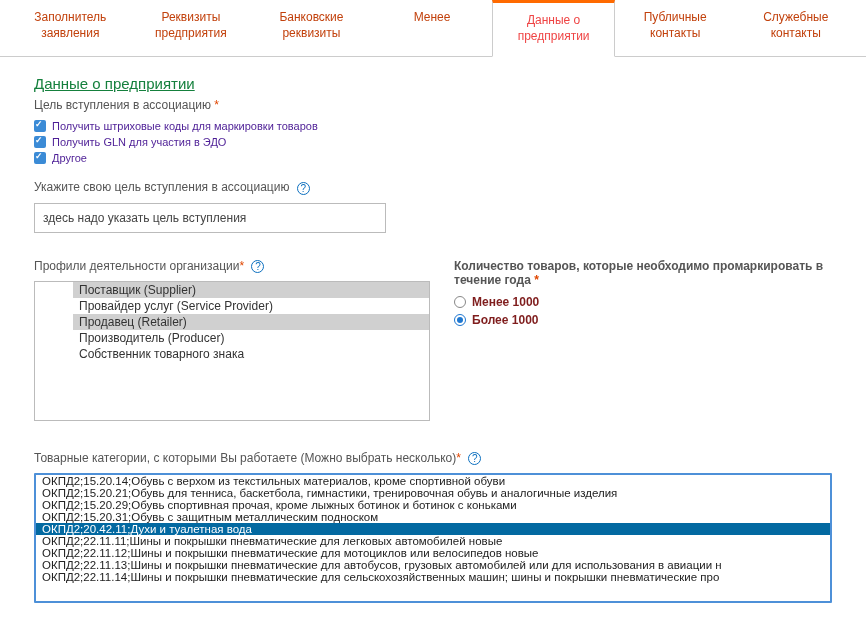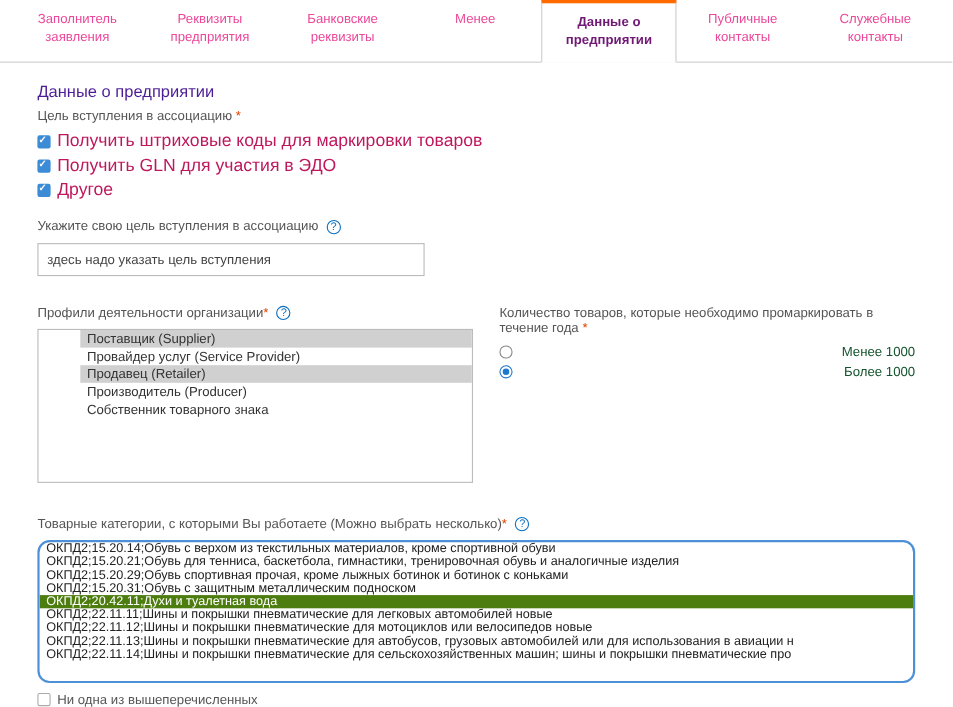--- a/index.html
+++ b/index.html
@@ -13,42 +13,43 @@
   }
   .tabs {
     display: flex;
     border-bottom: 1px solid #ccc;
     padding: 0 10px;
   }
   .tab {
     flex: 1;
     text-align: center;
     padding: 10px 8px 12px 8px;
-    color: #ec4899;
+    color: #c2410c;
     font-size: 12px;
     line-height: 1.3;
     cursor: pointer;
     position: relative;
   }
   .tab.active {
     border: 1px solid #ccc;
     border-bottom: 1px solid #fff;
     border-top: 3px solid #ff6a00;
     background: #fff;
     margin-bottom: -1px;
-    color: #701a75;
-    font-weight: 700;
+    color: #ef4444;
+    font-weight: 400;
   }
   .content {
     padding: 18px 34px 20px 34px;
   }
   .section-title {
-    color: #4c1d95;
+    color: #15803d;
     font-size: 15px;
     margin-bottom: 6px;
+    text-decoration: underline;
   }
   .field-label {
     color: #555;
     font-size: 12px;
     margin: 6px 0 8px 0;
   }
   .req { color: #e04600; }
   .help-icon {
     display: inline-block;
     width: 13px;
@@ -60,22 +61,22 @@
     line-height: 12px;
     text-align: center;
     vertical-align: middle;
     margin-left: 4px;
   }
   .checkbox-row {
     display: flex;
     align-items: center;
     gap: 6px;
     margin: 4px 0;
-    color: #be185d;
-    font-size: 16px;
+    color: #4c1d95;
+    font-size: 11px;
   }
   .checkbox {
     width: 12px;
     height: 12px;
     background: #3b8bd6;
     border-radius: 2px;
     position: relative;
   }
   .checkbox::after {
     content: "✓";
@@ -98,44 +99,43 @@
     font-family: inherit;
     font-size: 12px;
     color: #444;
   }
   .two-col {
     display: flex;
     gap: 40px;
     margin-top: 20px;
   }
   .col-left { width: 380px; }
-  .col-right { flex: 1; }
+  .col-right { flex: 1; font-weight: bold; }
   .listbox {
     border: 1px solid #bbb;
     width: 396px;
     height: 140px;
     overflow: hidden;
     font-size: 12px;
     padding-left: 38px;
   }
   .listbox .opt {
     padding: 1px 6px;
     color: #333;
   }
   .listbox .opt.sel {
     background: #d0d0d0;
   }
   .radio-row {
     display: flex;
     align-items: center;
     gap: 6px;
     margin: 4px 0;
-    color: #14532d;
-    font-size: 12px;
-    justify-content: space-between;
+    color: #7f1d1d;
+    font-size: 12px;
   }
   .radio {
     width: 12px;
     height: 12px;
     border: 1px solid #888;
     border-radius: 50%;
     position: relative;
   }
   .radio.checked {
     border-color: #1f77d0;
@@ -145,35 +145,35 @@
     width: 6px;
     height: 6px;
     background: #1f77d0;
     border-radius: 50%;
     position: absolute;
     top: 2px;
     left: 2px;
   }
   .big-listbox {
     border: 2px solid #4d90d8;
-    border-radius: 11px;
+    border-radius: 1px;
     width: 100%;
     height: 130px;
     overflow: hidden;
     font-size: 11.5px;
     margin-top: 6px;
     outline: none;
   }
   .big-listbox .opt {
     padding: 0px 6px;
     white-space: nowrap;
     color: #222;
   }
   .big-listbox .opt.sel {
-    background: #4d7c0f;
+    background: #0369a1;
     color: #fff;
   }
   .bottom-check {
     display: flex;
     align-items: center;
     gap: 6px;
     margin-top: 8px;
     color: #555;
     font-size: 12px;
   }
@@ -271,18 +271,14 @@
     <div class="opt">ОКПД2;15.20.21;Обувь для тенниса, баскетбола, гимнастики, тренировочная обувь и аналогичные изделия</div>
     <div class="opt">ОКПД2;15.20.29;Обувь спортивная прочая, кроме лыжных ботинок и ботинок с коньками</div>
     <div class="opt">ОКПД2;15.20.31;Обувь с защитным металлическим подноском</div>
     <div class="opt sel">ОКПД2;20.42.11;Духи и туалетная вода</div>
     <div class="opt">ОКПД2;22.11.11;Шины и покрышки пневматические для легковых автомобилей новые</div>
     <div class="opt">ОКПД2;22.11.12;Шины и покрышки пневматические для мотоциклов или велосипедов новые</div>
     <div class="opt">ОКПД2;22.11.13;Шины и покрышки пневматические для автобусов, грузовых автомобилей или для использования в авиации н</div>
     <div class="opt">ОКПД2;22.11.14;Шины и покрышки пневматические для сельскохозяйственных машин; шины и покрышки пневматические про</div>
   </div>
 
-  <div class="bottom-check">
-    <span class="checkbox empty"></span>
-    <span>Ни одна из вышеперечисленных</span>
-  </div>
 
 </div>
 
 </body></html>

